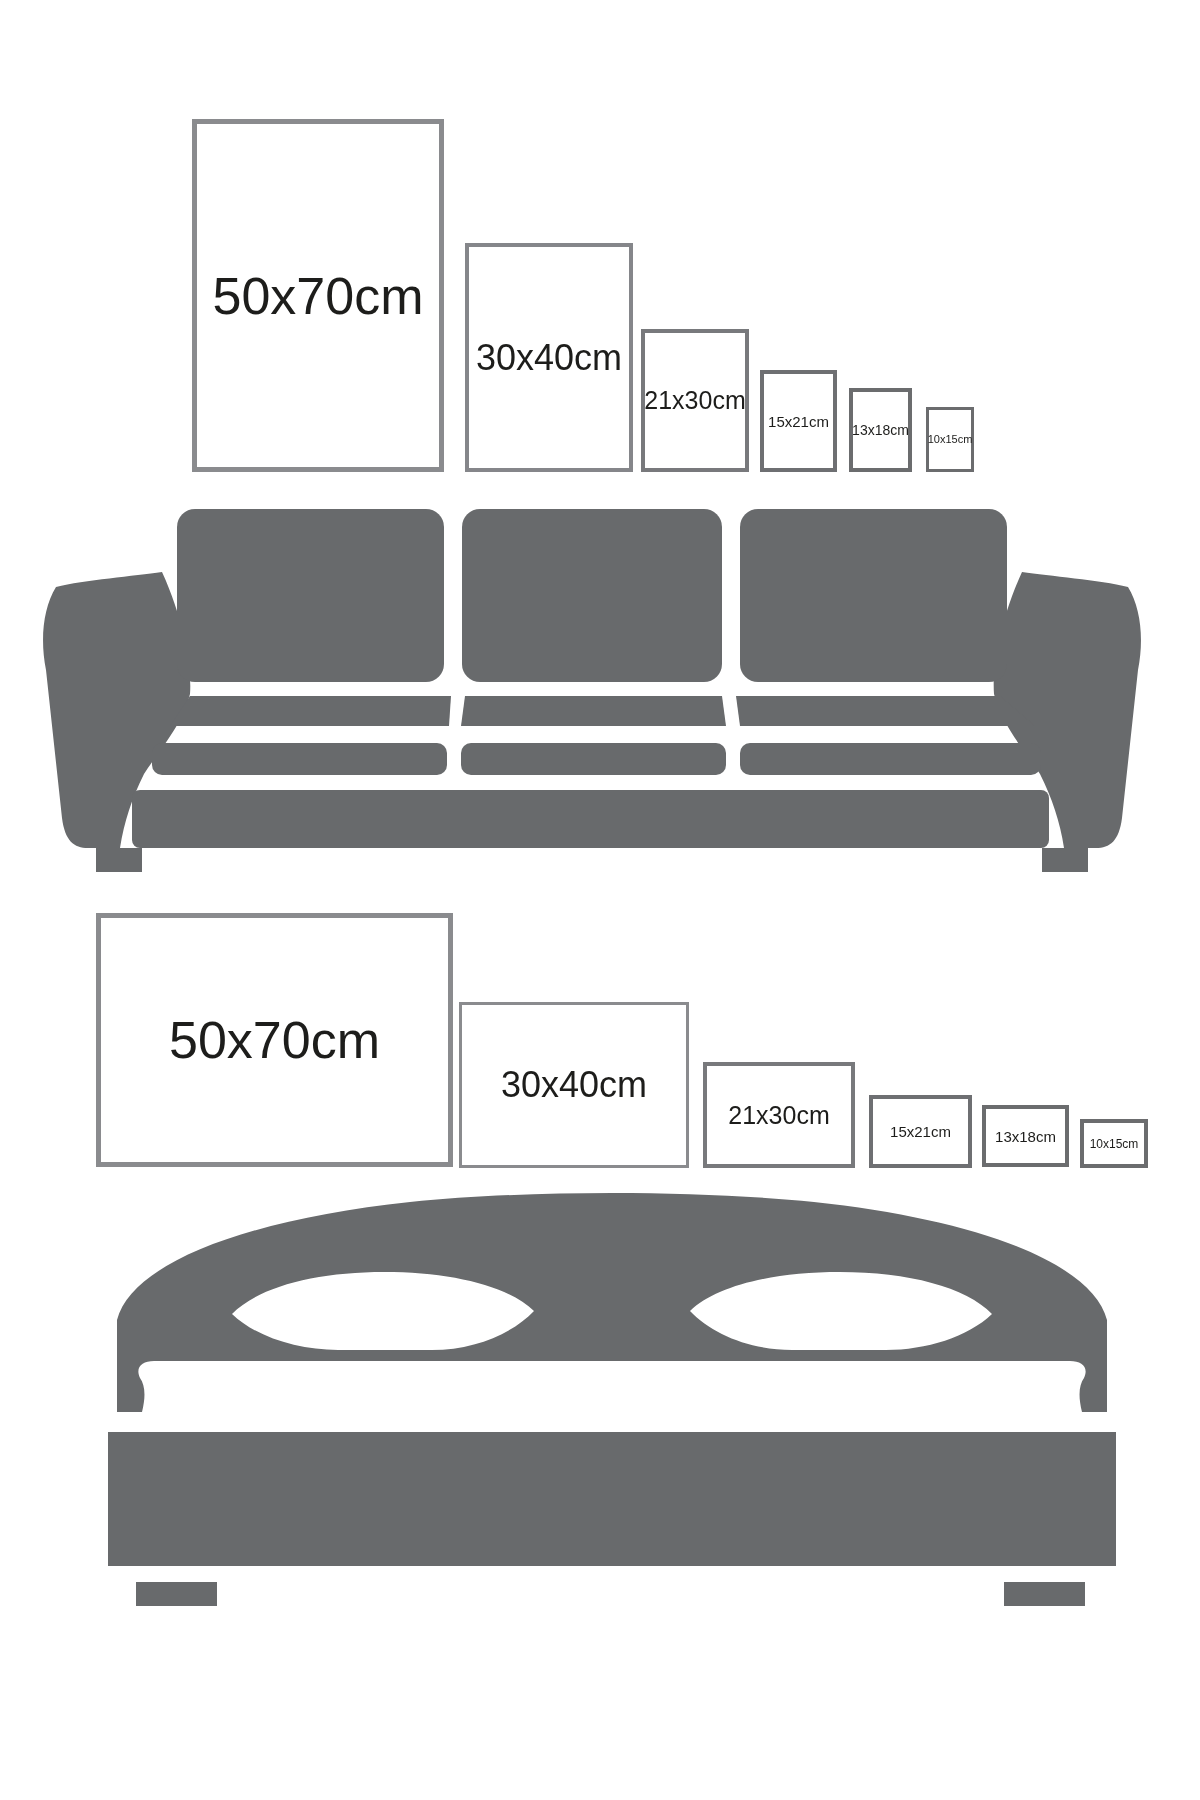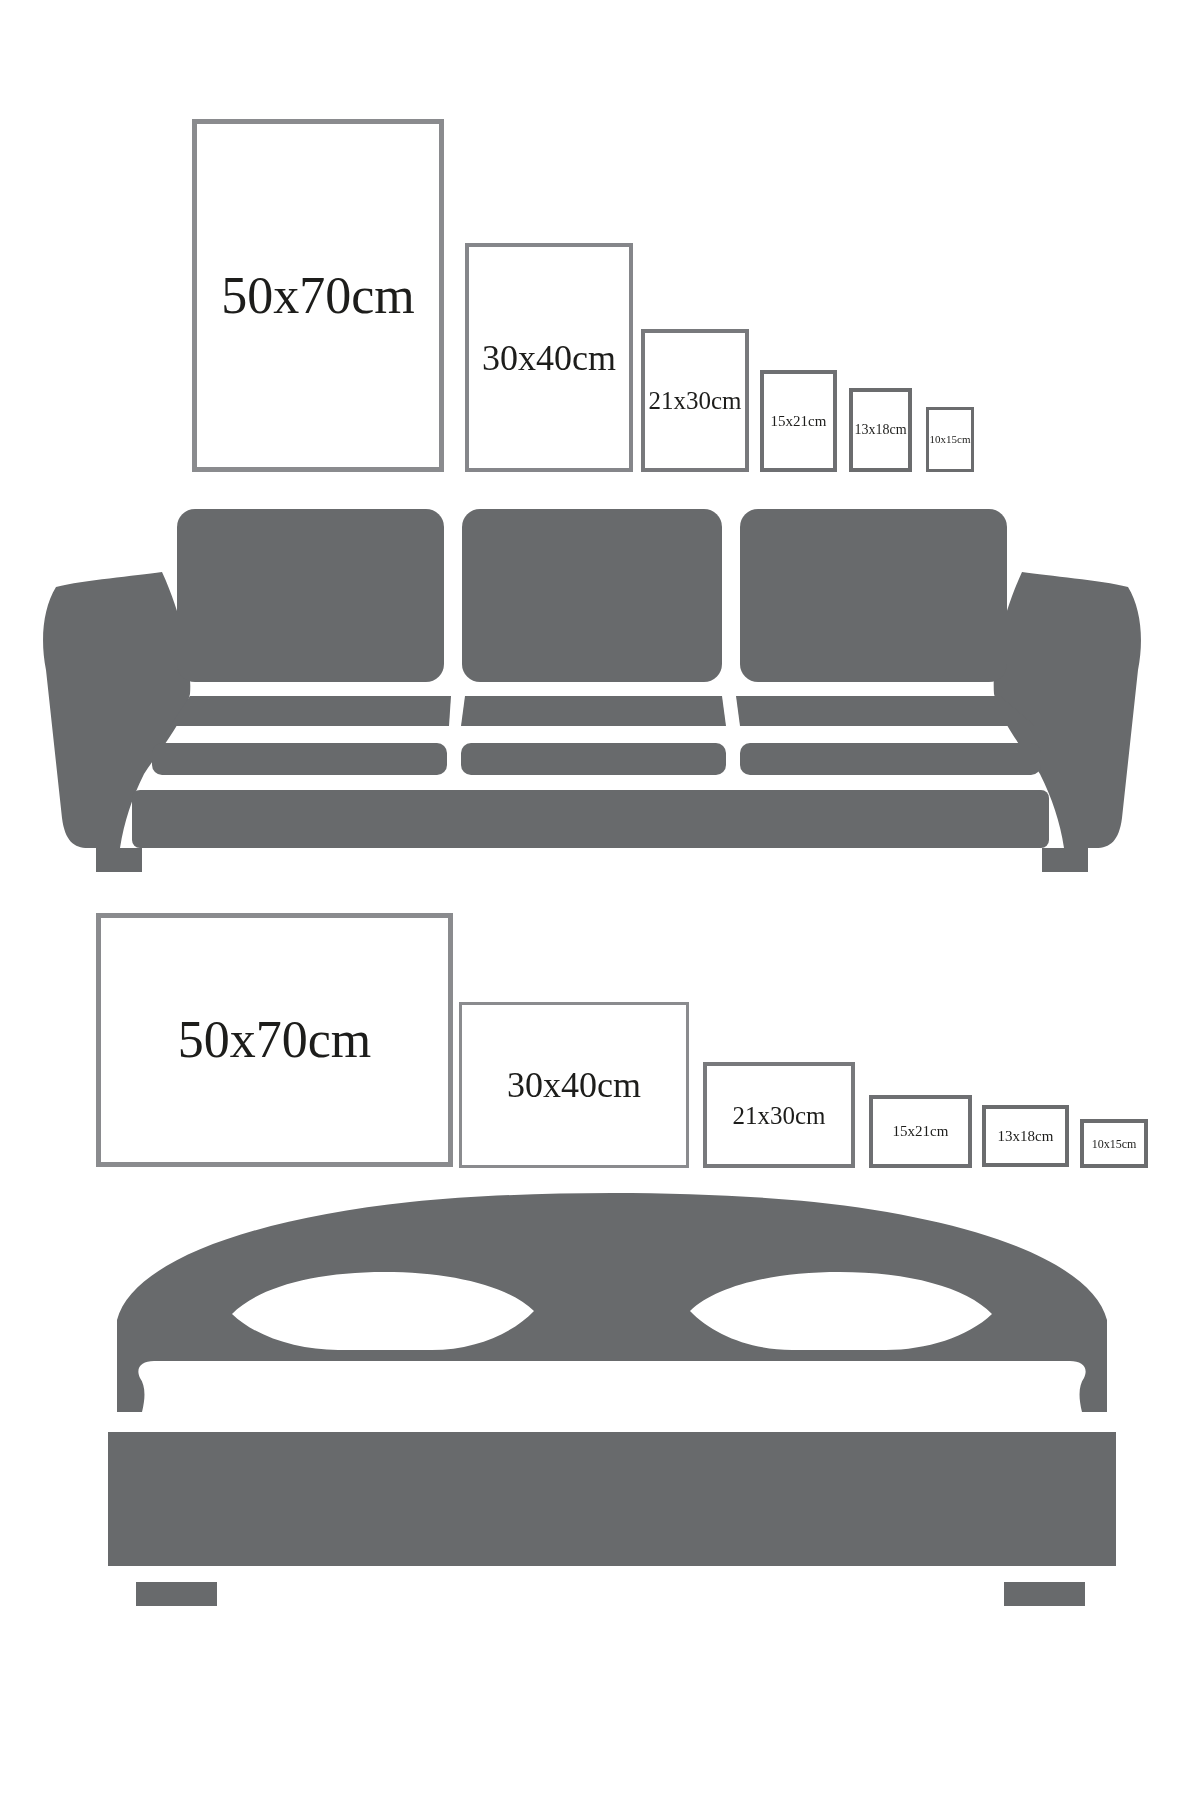--- a/index.html
+++ b/index.html
@@ -17,21 +17,20 @@
     background:#ffffff;
     display:flex;
     align-items:center;
     justify-content:center;
   }
   .size-frame span{
     color:#1d1d1b;
     white-space:nowrap;
     letter-spacing:0px;
     line-height:1;
-    font-family:Liberation Serif, serif;
   }
   .furniture-svg{position:absolute;}
 </style>
 </head>
 <body>
 
 <div id="stage">
 
   <div id="top-frames">
       <div class="size-frame" style="left: 192px; top: 119px; width: 252px; height: 353px; border: 5px solid rgb(138, 139, 142);">

